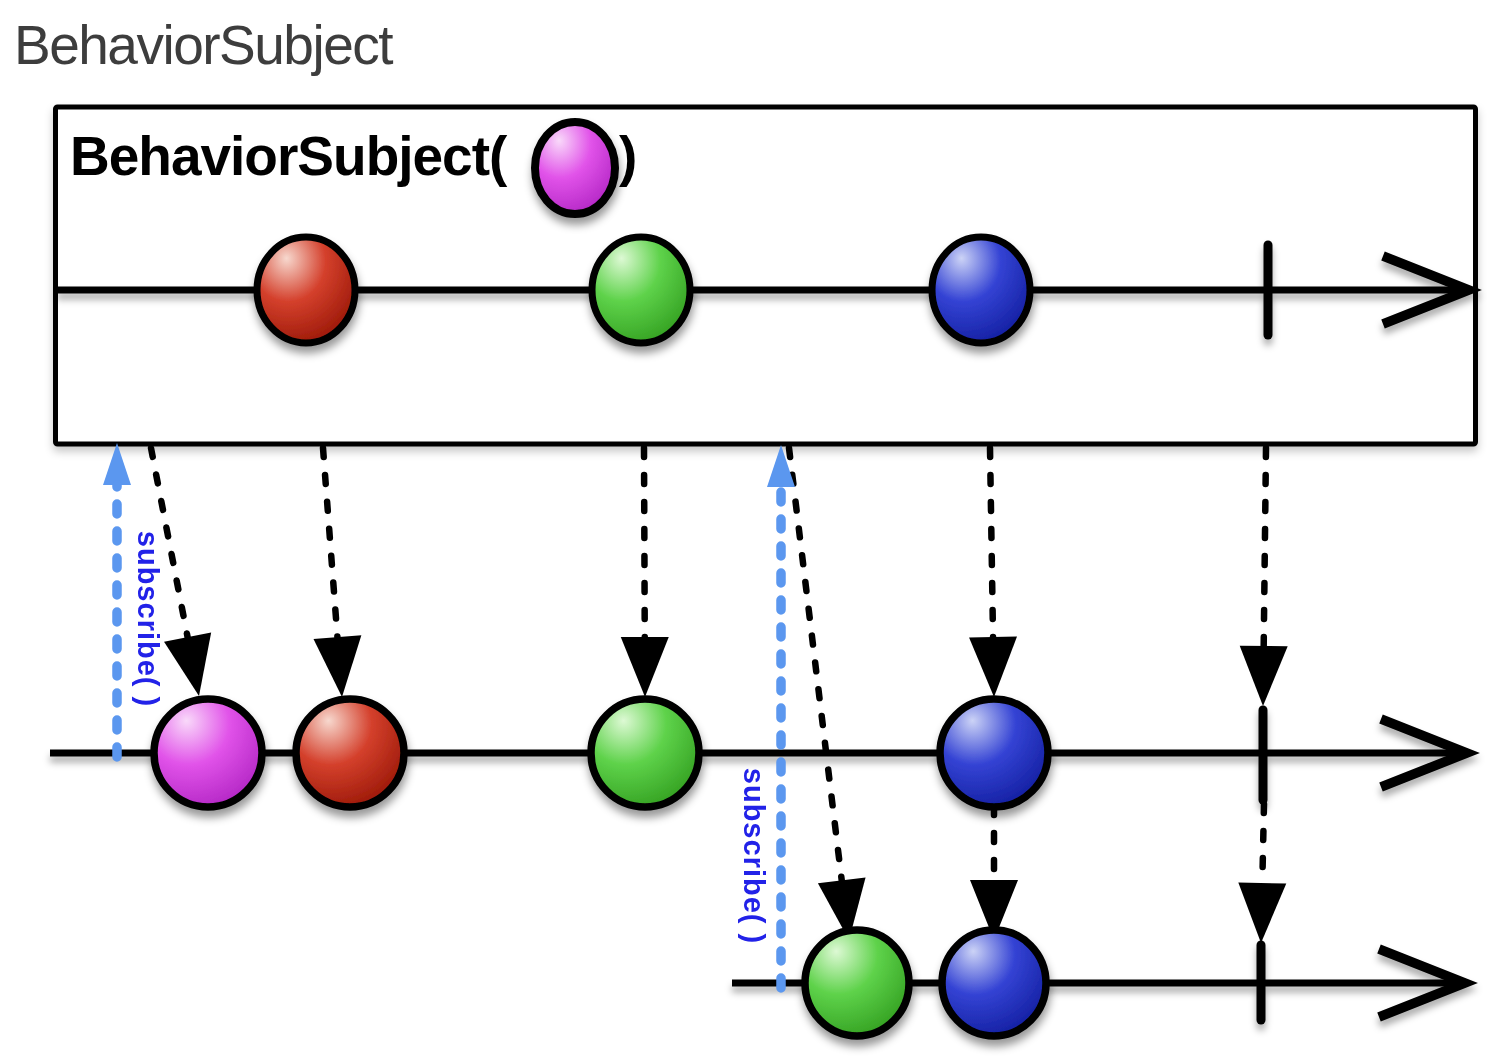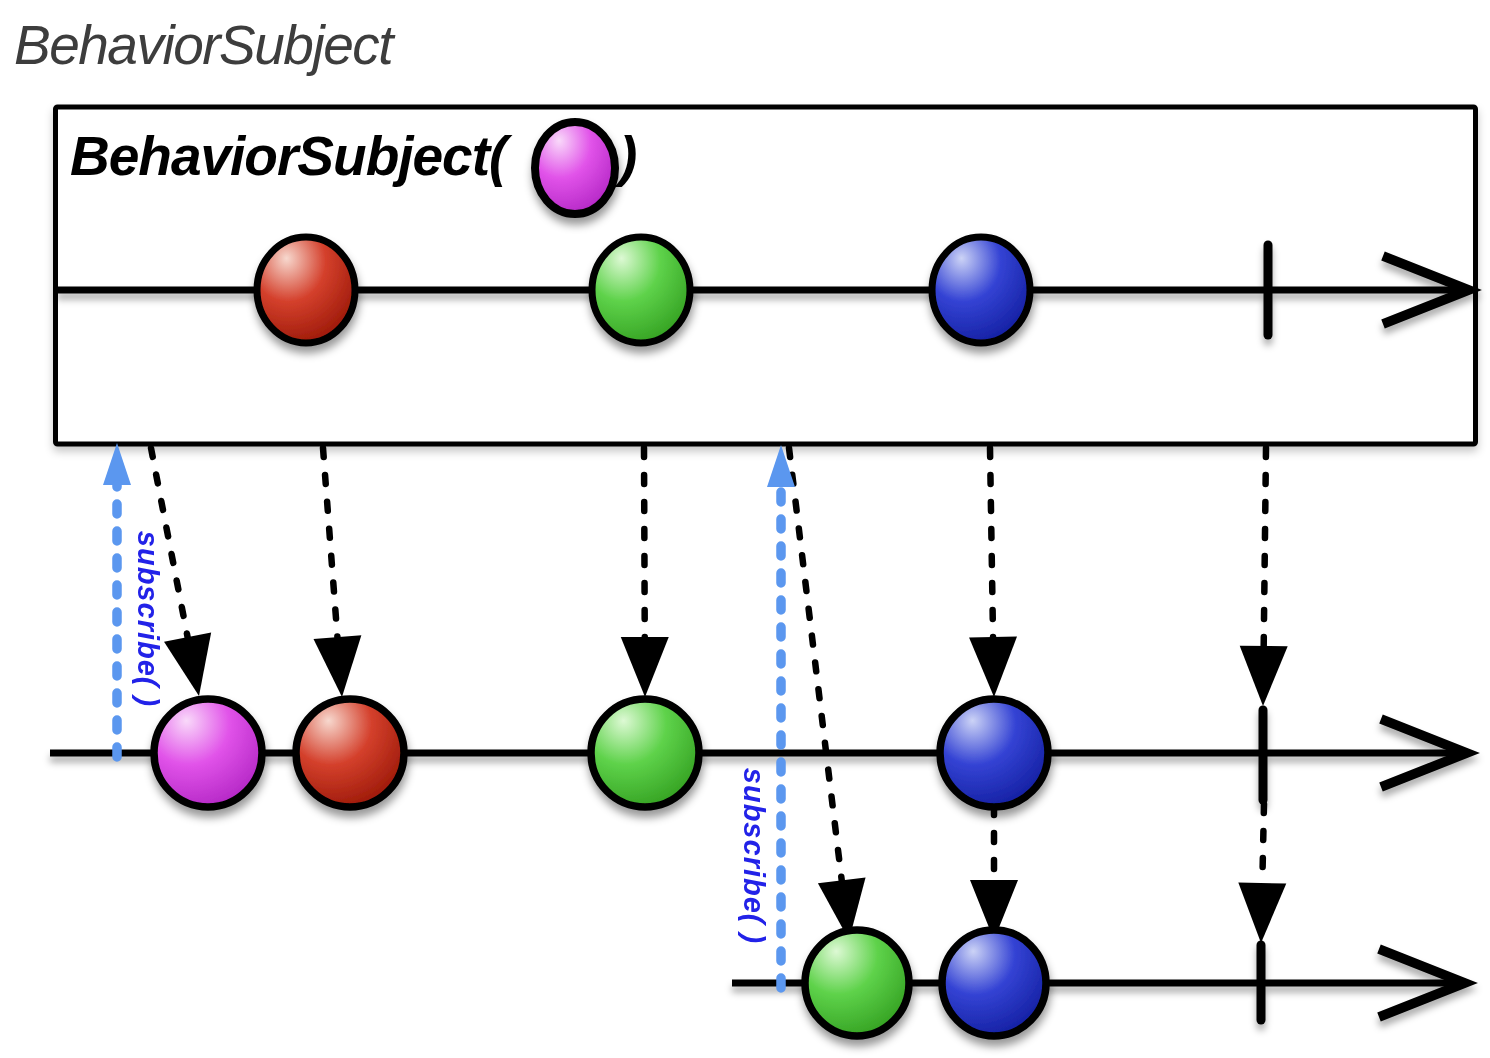--- a/index.html
+++ b/index.html
@@ -3,21 +3,20 @@
 <meta charset="utf-8">
 <style>
   html, body { margin: 0; padding: 0; background: #ffffff; }
   .stage {
     position: relative;
     width: 1490px;
     height: 1058px;
     background: #ffffff;
     font-family: "Liberation Sans", sans-serif;
     overflow: hidden;
-    font-style: italic;
   }
   svg { display: block; }
   .page-title {
     font-size: 55px;
     font-weight: 400;
     letter-spacing: -1.5px;
   }
   .box-label {
     font-size: 55px;
     font-weight: 700;

